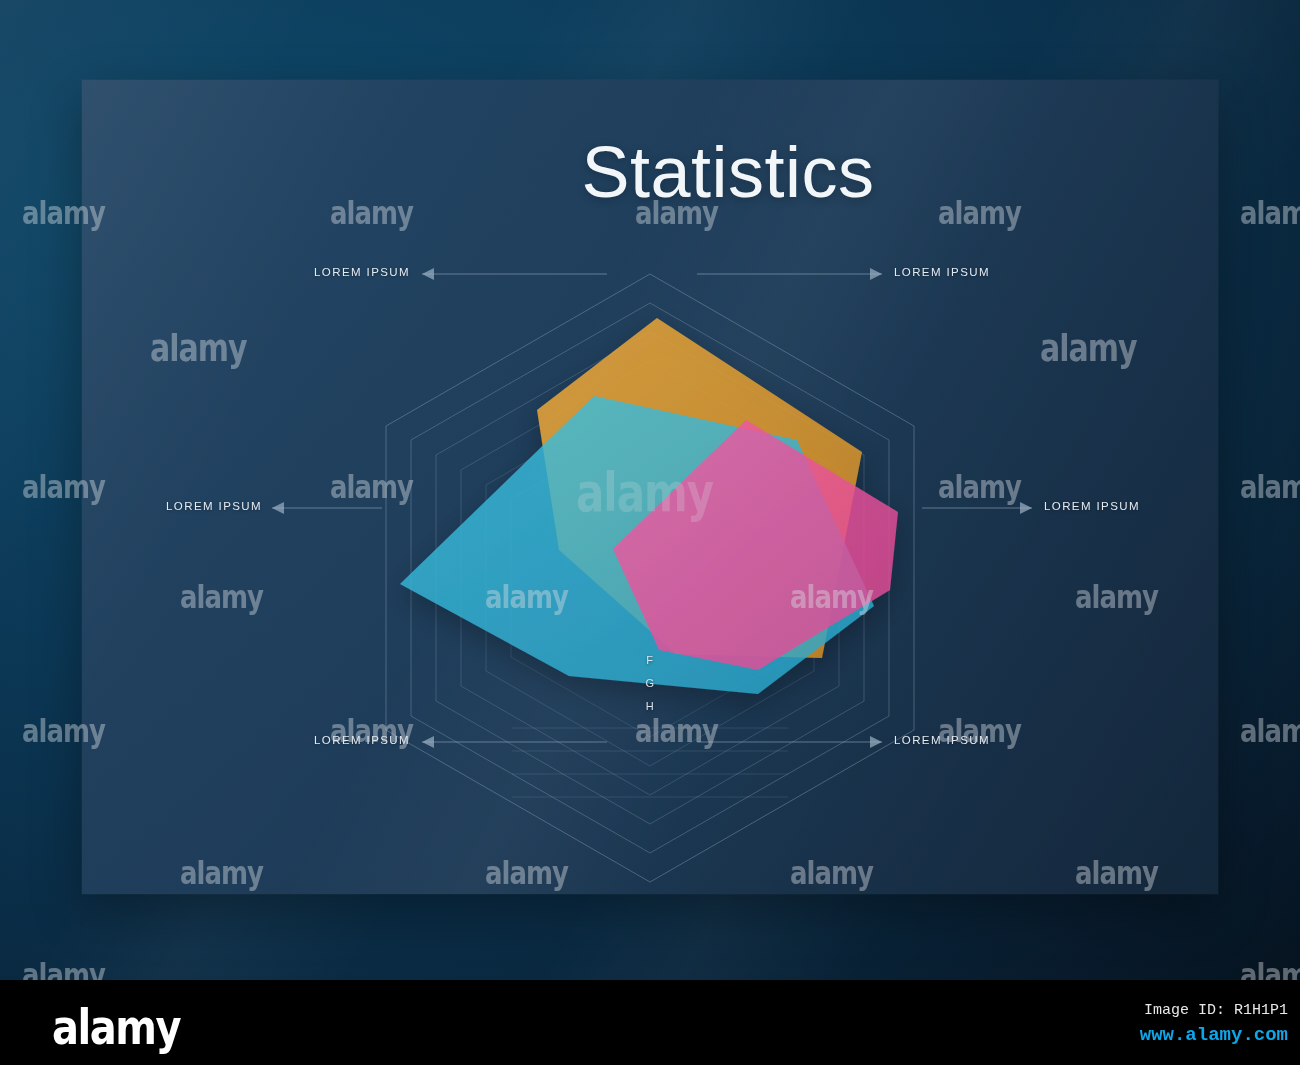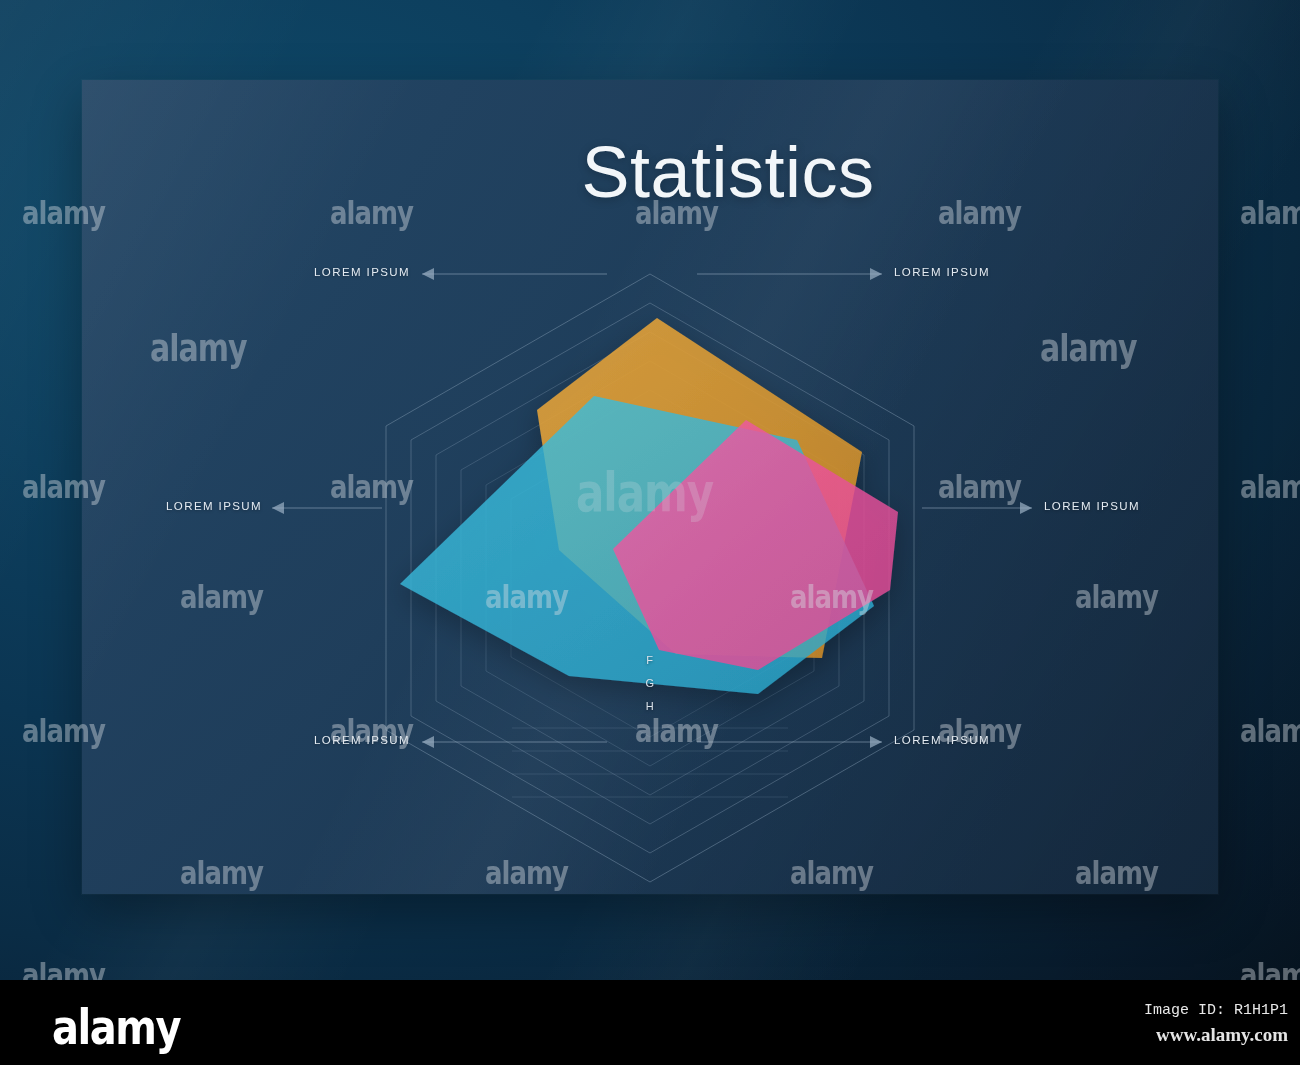--- a/index.html
+++ b/index.html
@@ -118,22 +118,22 @@
     transform:scaleY(1.2);transform-origin:left top;
   }
   #footer-imageid{
     position:absolute;right:12px;top:1002px;
     color:#e8e8e8;font-size:15px;
     font-family:Liberation Mono, monospace;
     text-align:right;
   }
   #footer-url{
     position:absolute;right:12px;top:1024px;
-    color:#e5e5e5;font-size:19px;font-weight:700;
-    font-family:Liberation Serif, serif;
+    color:#0ea5e9;font-size:19px;font-weight:700;
+    font-family:Liberation Mono, monospace;
     text-align:right;
   }
 </style>
 </head>
 <body>
 
 <div id="stock-frame">
 
   <div id="artwork">
     <div class="sheen"></div>

